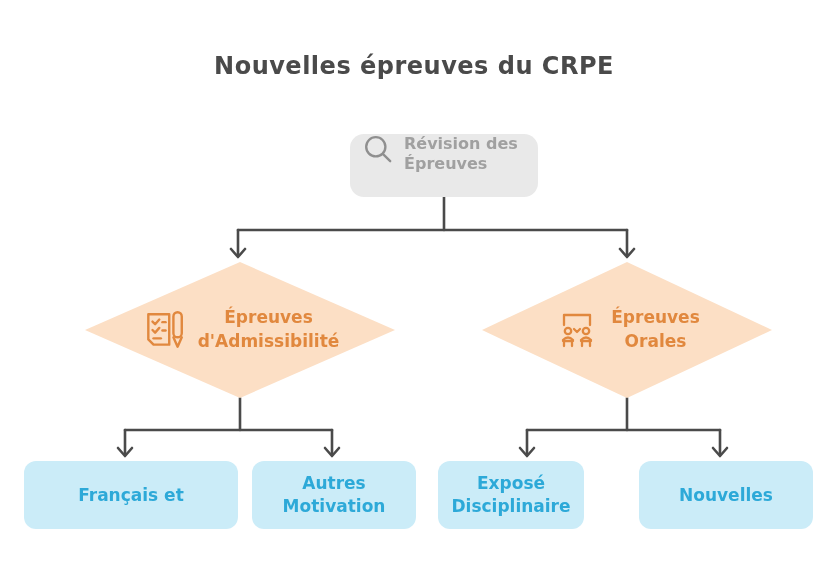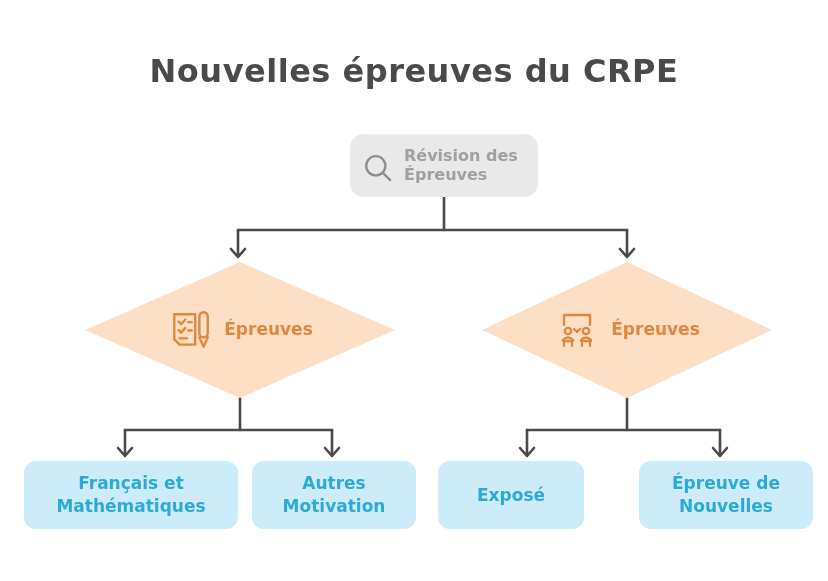--- a/index.html
+++ b/index.html
@@ -6,27 +6,27 @@
   .canvas{
     position:relative;
     width:828px;height:581px;
     background:#ffffff;
     font-family:"DejaVu Sans","Liberation Sans",sans-serif;
     overflow:hidden;
   }
   .title{
     position:absolute;left:0;top:52px;width:828px;
     text-align:center;
-    font-size:32px;font-weight:bold;letter-spacing:.5px;
+    font-size:24px;font-weight:bold;letter-spacing:.5px;
     color:#4a4a4a;
   }
   .root-node{
     position:absolute;left:350px;top:134px;width:188px;height:63px;
     background:#e9e9e9;border-radius:14px;
-    display:flex;align-items:flex-end;gap:9px;
+    display:flex;align-items:flex-start;gap:9px;
     padding:0 10px 12px 13px;box-sizing:border-box;
   }
   .root-node .label{
     color:#a0a0a0;font-size:16px;font-weight:600;line-height:1.22;
   }
   .edges{position:absolute;left:0;top:0;width:828px;height:581px;pointer-events:none;}
   .diamond{
     position:absolute;display:flex;align-items:center;justify-content:center;gap:11px;
   }
   .diamond .shape{
@@ -109,20 +109,21 @@
           <line x1="20.5" y1="12.5" x2="23.5" y2="12.5"></line>
           <path d="M11,20 L13.5,22.5 L17.5,18"></path>
           <line x1="20.5" y1="20.5" x2="23.5" y2="20.5"></line>
           <line x1="12" y1="28" x2="19" y2="28"></line>
           <rect x="31" y="3" width="8" height="24" rx="4"></rect>
           <path d="M31,27 L35,36 L39,27"></path>
         </g>
       </svg>
       <div class="label">
         <span class="line">Épreuves</span>
+        <span class="line">d'Admissibilité</span>
       </div>
     </div>
   </div>
 
   <div class="diamond diamond-orales">
     <div class="shape"></div>
     <div class="content">
       <svg width="46" height="42" viewBox="0 0 46 40">
         <g fill="none" stroke="#e1883e" stroke-width="2.3" stroke-linecap="round" stroke-linejoin="round">
           <path d="M10,15 V5 H36 V15"></path>
@@ -130,41 +131,41 @@
           <path d="M9,30 Q14,25 19,30"></path>
           <path d="M9,31 H19 M10,31 V36 M18,31 V36"></path>
           <circle cx="32" cy="21" r="3.2"></circle>
           <path d="M27,30 Q32,25 37,30"></path>
           <path d="M27,31 H37 M28,31 V36 M36,31 V36"></path>
           <path d="M20,19 L23,22 L26,19"></path>
         </g>
       </svg>
       <div class="label">
         <span class="line">Épreuves</span>
+        <span class="line">Orales</span>
       </div>
     </div>
   </div>
 
   <div class="leaf leaf-1">
     <div>
       <span class="line">Français et</span>
-      <span class="line">Mathématiques</span>
     </div>
   </div>
   <div class="leaf leaf-2">
     <div>
       <span class="line">Autres</span>
       <span class="line">Motivation</span>
     </div>
   </div>
   <div class="leaf leaf-3">
     <div>
       <span class="line">Exposé</span>
+      <span class="line">Disciplinaire</span>
     </div>
   </div>
   <div class="leaf leaf-4">
     <div>
-      <span class="line">Épreuve de</span>
       <span class="line">Nouvelles</span>
     </div>
   </div>
 
 </div>
 
 </body></html>

